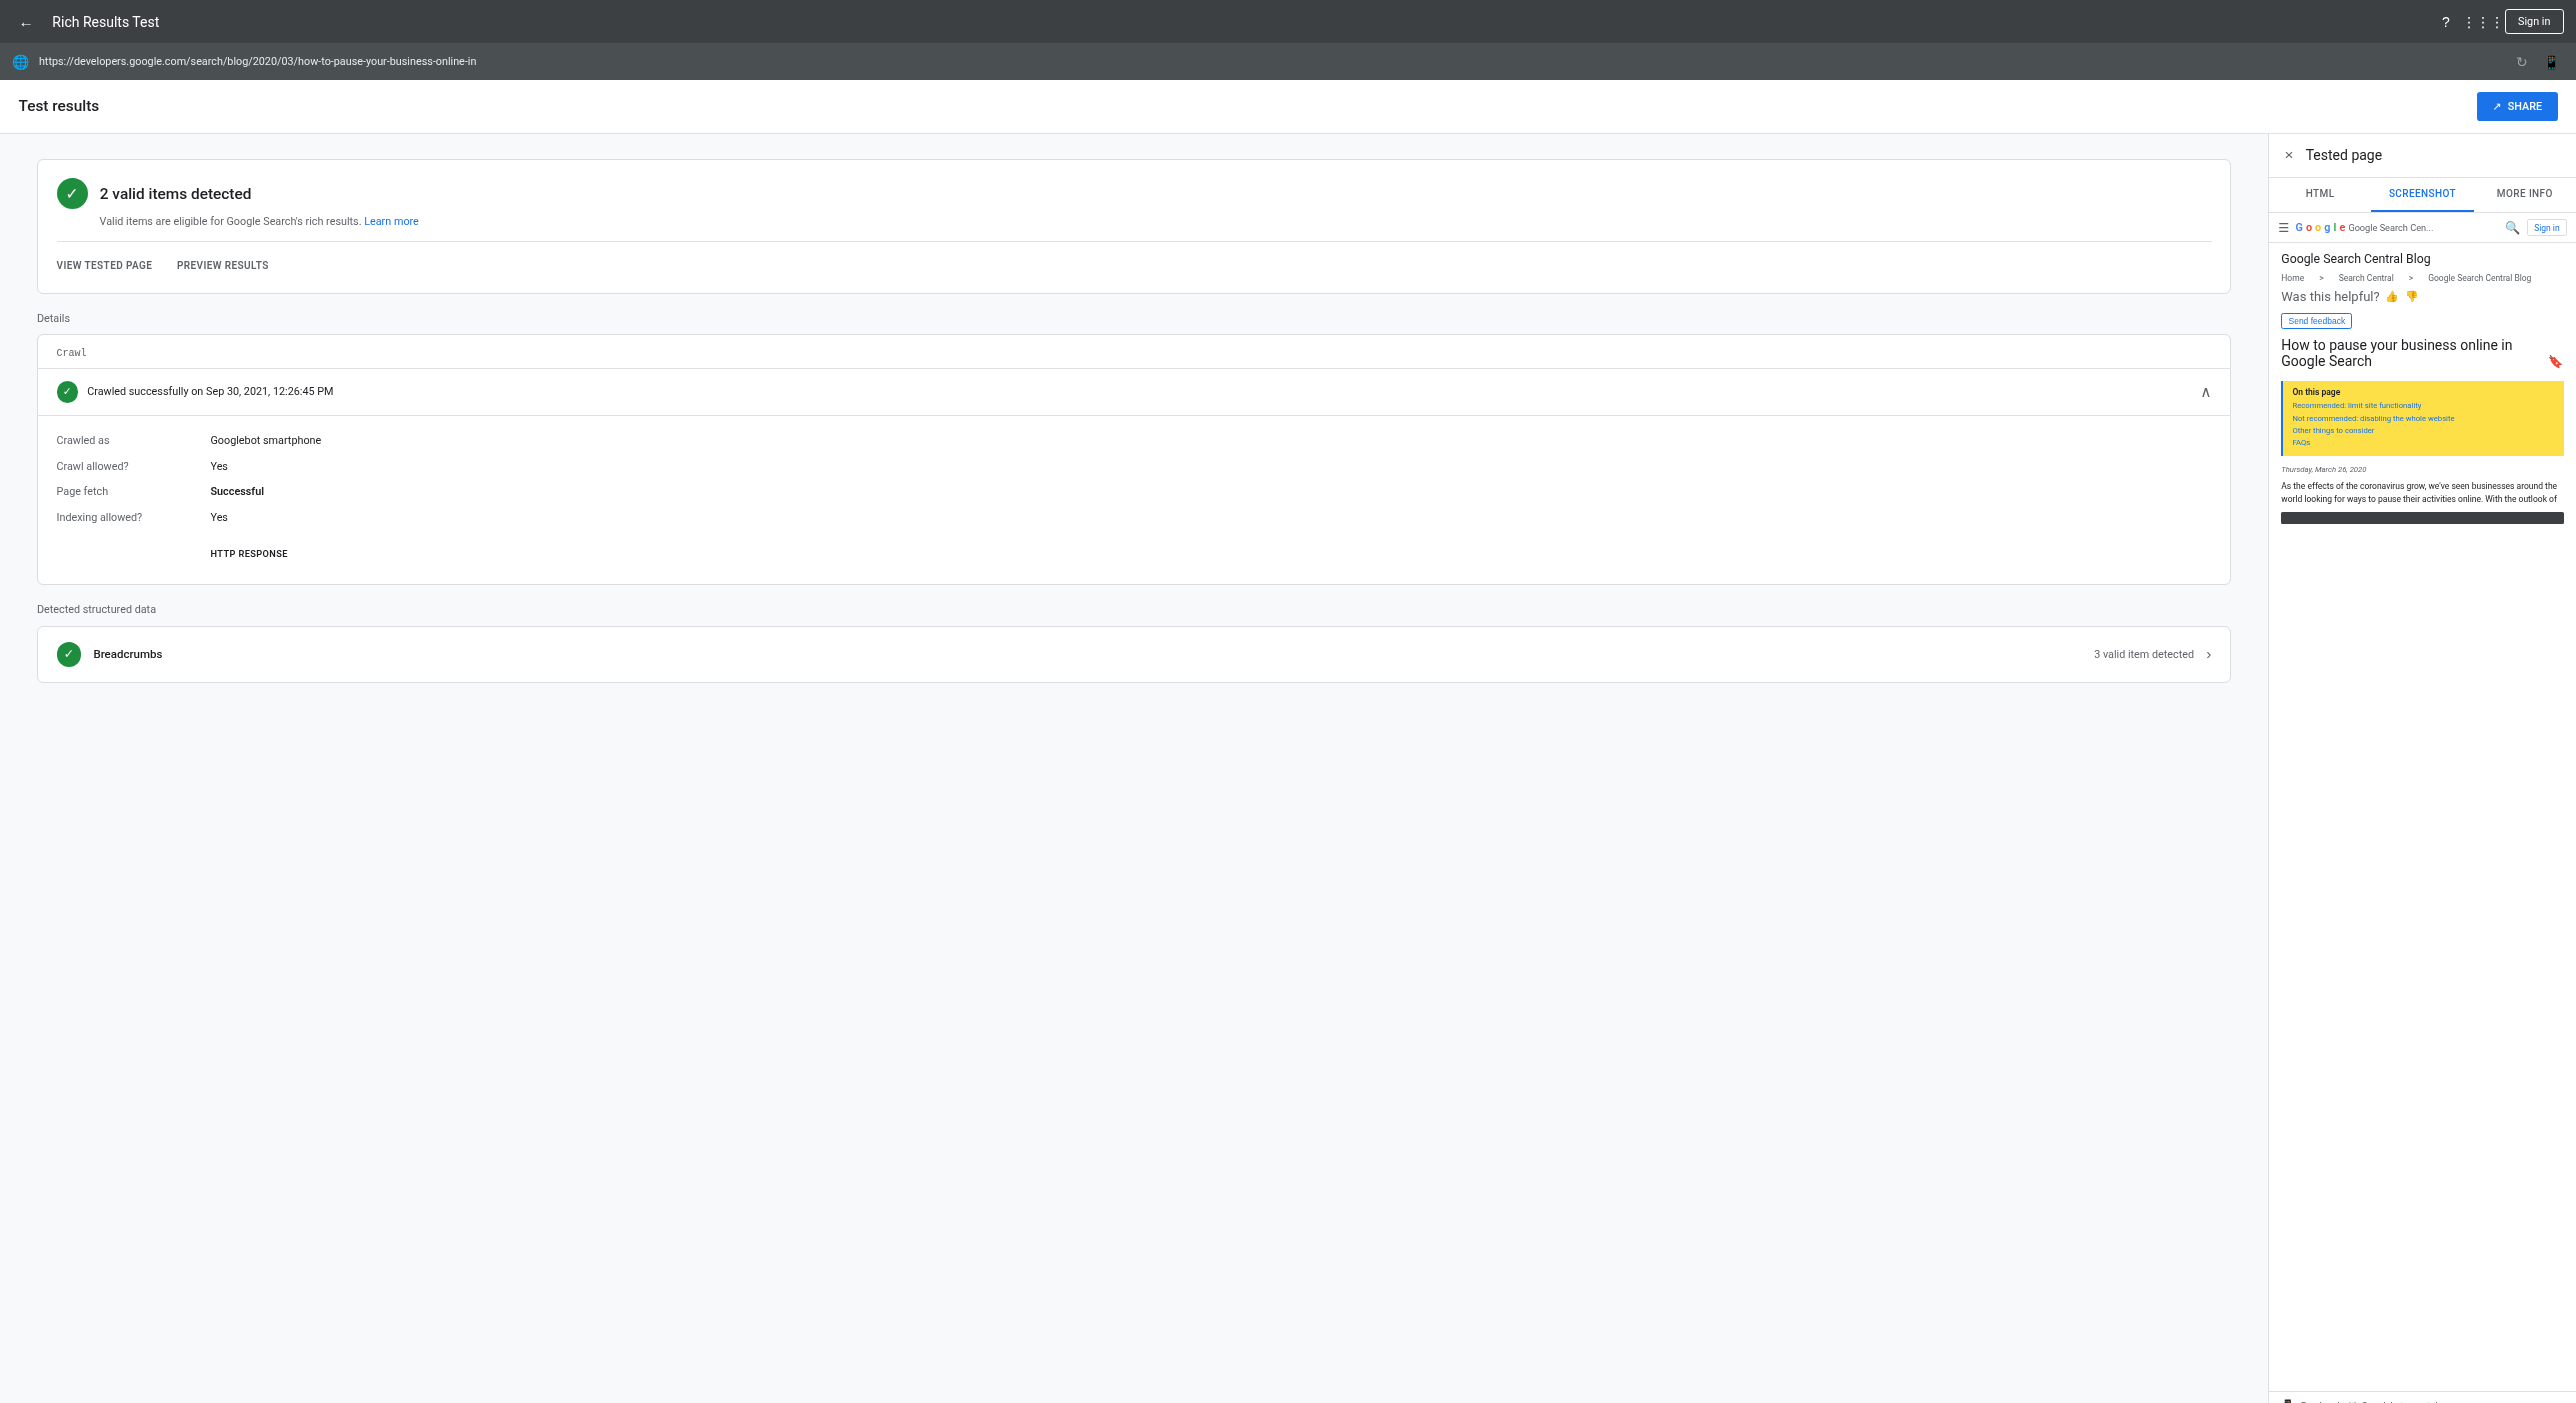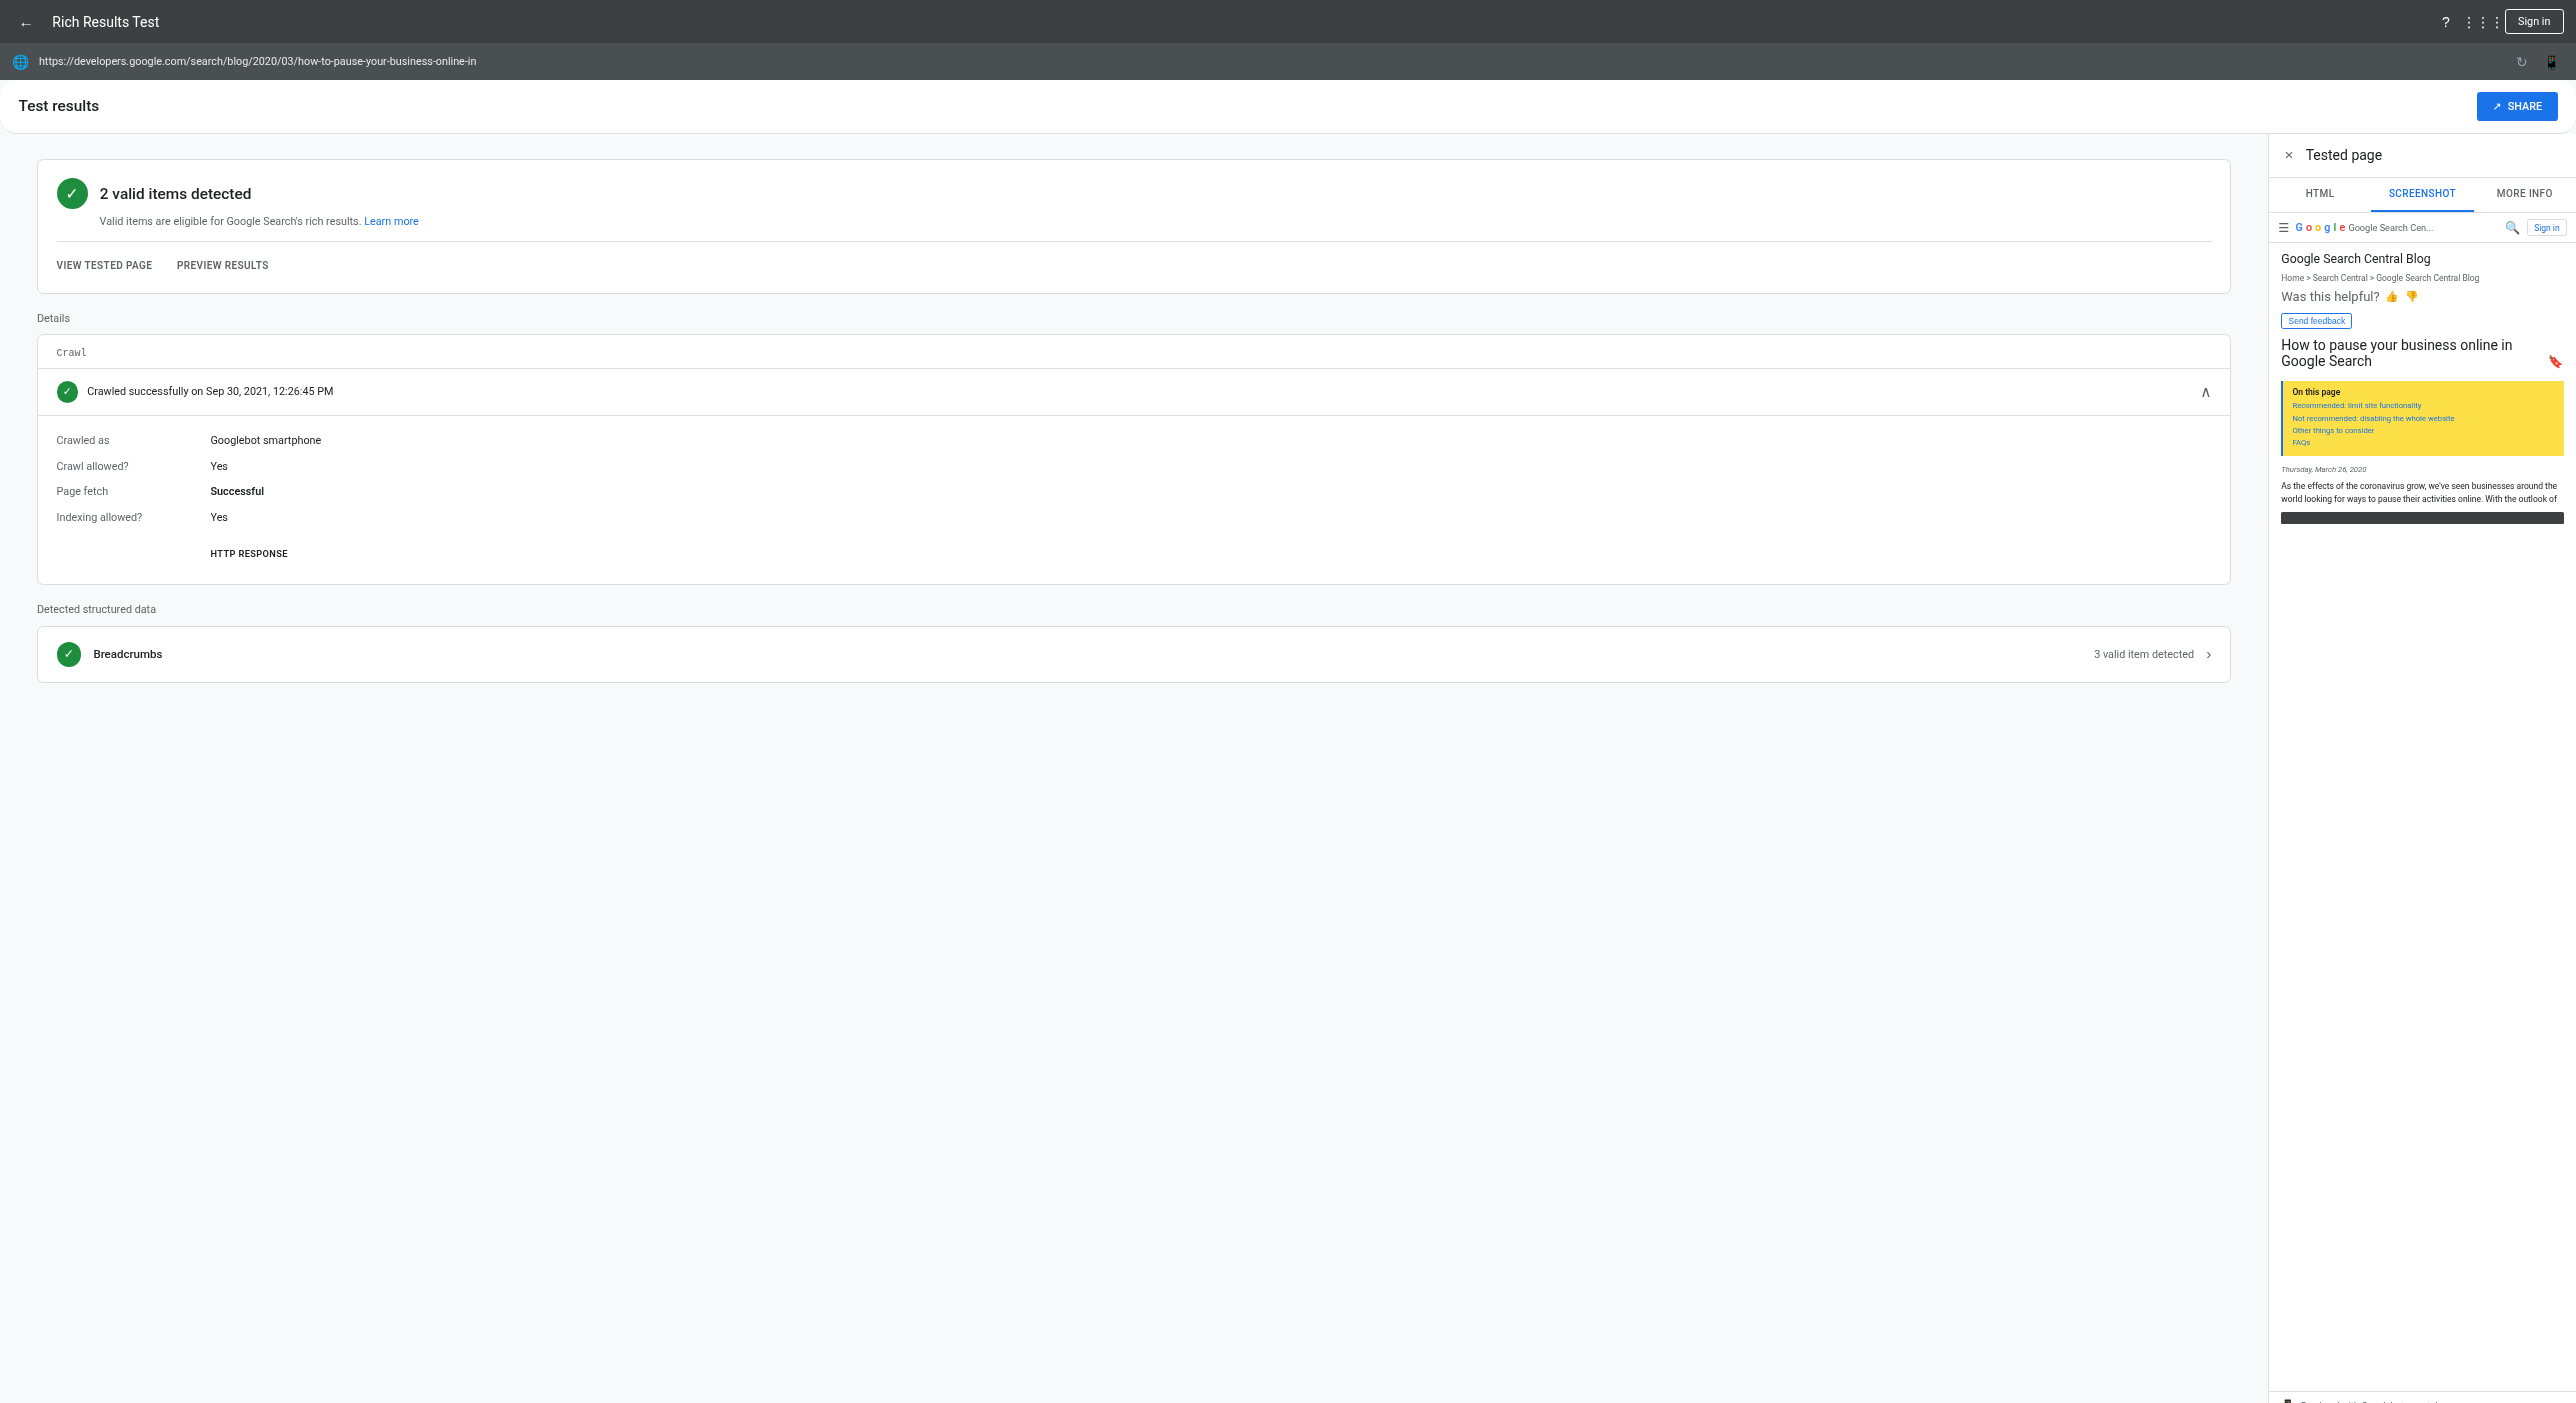--- a/index.html
+++ b/index.html
@@ -50,21 +50,20 @@
       font-size: 14px; padding: 3.1px;
     }
 
     
     .page-header {
       background: white;
       display: flex;
       align-items: center;
       padding: 12.3px 18.5px;
       border-bottom: 0.8px solid #e0e0e0;
-      border-radius: 17px;
     }
     .page-title { font-size: 15.4px; font-weight: 500; flex: 1; }
     .share-btn {
       background: #1a73e8; color: white; border: none;
       padding: 7.7px 15.4px; border-radius: 3.1px; font-size: 10.8px;
       cursor: pointer; display: flex; align-items: center; gap: 6.2px;
       font-family: inherit; font-weight: 500;
     }
 
     
@@ -248,21 +247,21 @@
     .preview-logo-red { color: #ea4335; }
     .preview-logo-yellow { color: #fbbc04; }
     .preview-logo-green { color: #34a853; }
     .preview-logo-text { font-size: 9.2px; color: #5f6368; font-weight: 400; }
     .preview-search-icon { margin-left: auto; color: #5f6368; font-size: 12.3px; }
     .preview-sign-in { font-size: 8.5px; color: #1a73e8; border: 0.8px solid #dadce0; padding: 2.3px 6.2px; border-radius: 2.3px; }
 
     .preview-body { padding: 9.2px 12.3px; }
     .preview-blog-title { font-size: 12.3px; font-weight: 400; color: #202124; margin-bottom: 6.2px; }
     .preview-breadcrumb {
-      display: flex; align-items: flex-start; gap: 2px;
+      display: flex; align-items: flex-start; gap: 15px;
       font-size: 8.5px; color: #5f6368; margin-bottom: 6.2px;
     }
     .preview-breadcrumb span { color: #5f6368; }
     .preview-feedback-row {
       display: flex; align-items: center; gap: 6.2px; margin-bottom: 9.2px;
     }
     .preview-helpful { font-size: 13px; color: #5f6368; }
     .preview-thumbs { font-size: 10.8px; cursor: pointer; }
     .preview-send-feedback {
       font-size: 8.5px; color: #1a73e8; border: 0.8px solid #1a73e8;

